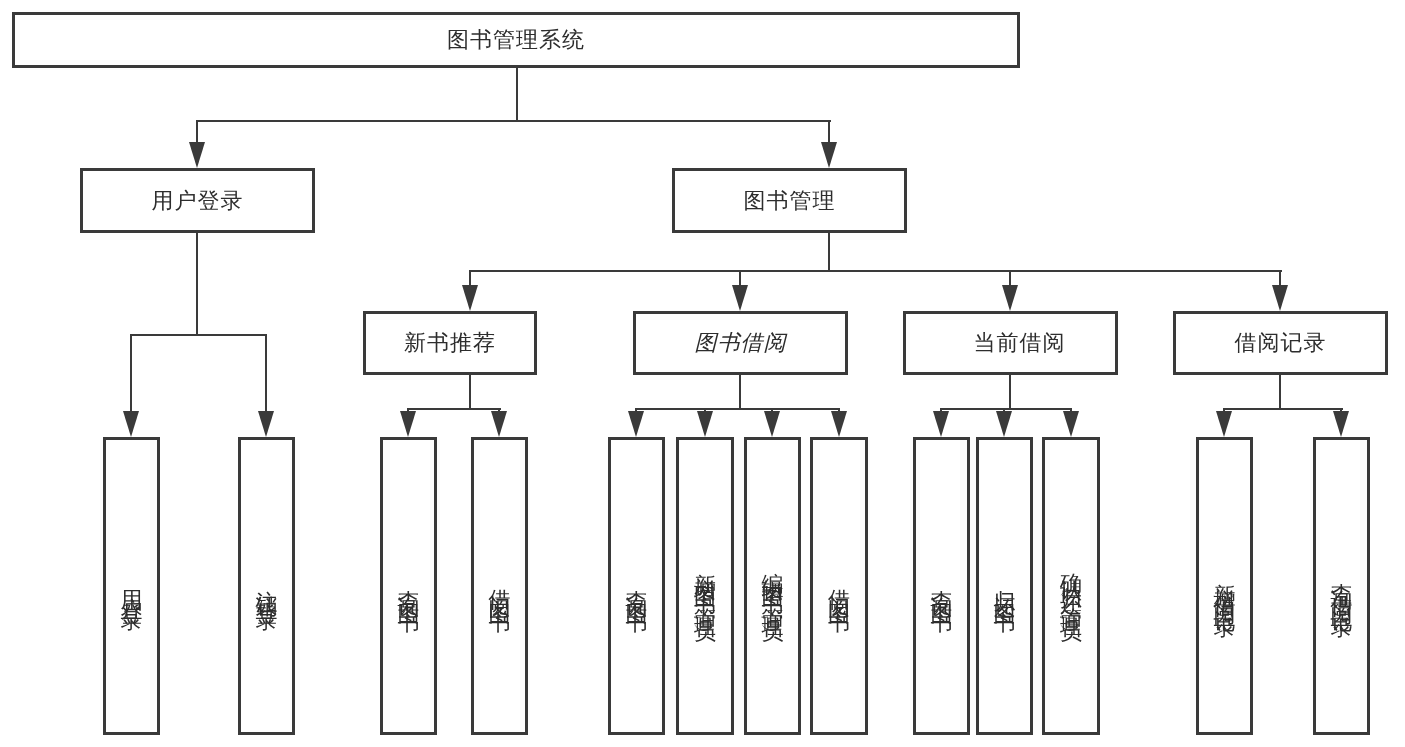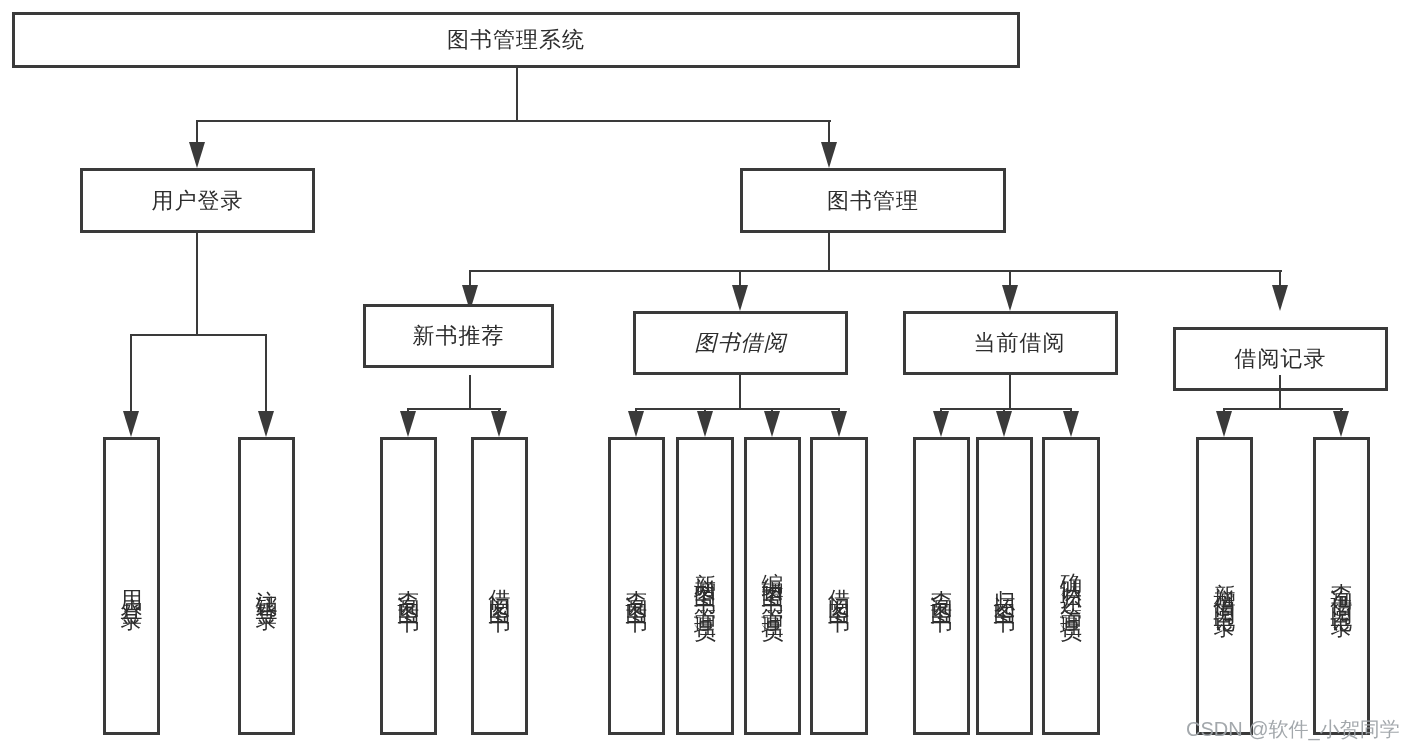--- a/index.html
+++ b/index.html
@@ -76,21 +76,21 @@
   <div class="vl" style="left:516px; top:68px; height:54px;"></div>
   <div class="hl" style="left:196px; top:120px; width:635px;"></div>
   <div class="vl" style="left:196px; top:120px; height:26px;"></div>
   <div class="ar" style="left:189px; top:142px;"></div>
   <div class="vl" style="left:828px; top:120px; height:26px;"></div>
   <div class="ar" style="left:821px; top:142px;"></div>
 
   <div class="node hbox" style="left:80px; top:168px; width:235px; height:65px;">
     <span>用户登录</span>
   </div>
-  <div class="node hbox" style="left:740px; top:168px; width:266px; height:65px;font-family:Liberation Mono, monospace;">
+  <div class="node hbox" style="left:672px; top:168px; width:235px; height:65px;font-family:Liberation Mono, monospace;">
     <span>图书管理</span>
   </div>
 
   <div class="vl" style="left:196px; top:233px; height:103px;"></div>
   <div class="hl" style="left:130px; top:334px; width:137px;"></div>
   <div class="vl" style="left:130px; top:334px; height:79px;"></div>
   <div class="ar" style="left:123px; top:411px;"></div>
   <div class="vl" style="left:265px; top:334px; height:79px;"></div>
   <div class="ar" style="left:258px; top:411px;"></div>
 
@@ -98,30 +98,30 @@
   <div class="hl" style="left:469px; top:270px; width:813px;"></div>
   <div class="vl" style="left:469px; top:270px; height:17px;"></div>
   <div class="ar" style="left:462px; top:285px;"></div>
   <div class="vl" style="left:739px; top:270px; height:17px;"></div>
   <div class="ar" style="left:732px; top:285px;"></div>
   <div class="vl" style="left:1009px; top:270px; height:17px;"></div>
   <div class="ar" style="left:1002px; top:285px;"></div>
   <div class="vl" style="left:1279px; top:270px; height:17px;"></div>
   <div class="ar" style="left:1272px; top:285px;"></div>
 
-  <div class="node hbox" style="left:363px; top:304px; width:191px; height:64px;">
+  <div class="node hbox" style="left:363px; top:311px; width:174px; height:64px;">
     <span>新书推荐</span>
   </div>
   <div class="node hbox" style="left:633px; top:311px; width:215px; height:64px;font-style:italic;">
     <span>图书借阅</span>
   </div>
   <div class="node hbox" style="left:903px; top:311px; width:215px; height:64px;padding-left:18px;">
     <span>当前借阅</span>
   </div>
-  <div class="node hbox" style="left:1173px; top:311px; width:215px; height:64px;margin-top:16px;">
+  <div class="node hbox" style="left:1173px; top:311px; width:215px; height:64px;">
     <span>借阅记录</span>
   </div>
 
   <div class="vl" style="left:469px; top:375px; height:35px;"></div>
   <div class="hl" style="left:407px; top:408px; width:94px;"></div>
   <div class="vl" style="left:407px; top:408px; height:6px;"></div>
   <div class="ar" style="left:400px; top:411px;"></div>
   <div class="vl" style="left:498px; top:408px; height:6px;"></div>
   <div class="ar" style="left:491px; top:411px;"></div>
 
@@ -189,15 +189,14 @@
     <span>确认归还（管理员）</span>
   </div>
 
   <div class="node vbox" style="left:1196px; top:437px; width:57px; height:298px;">
     <span>新增借阅记录</span>
   </div>
   <div class="node vbox" style="left:1313px; top:437px; width:57px; height:298px;">
     <span>查询借阅记录</span>
   </div>
 
-  <div class="watermark" style="left:1186px; top:716px;">CSDN @软件_小贺同学</div>
 
 </div>
 
 </body></html>

